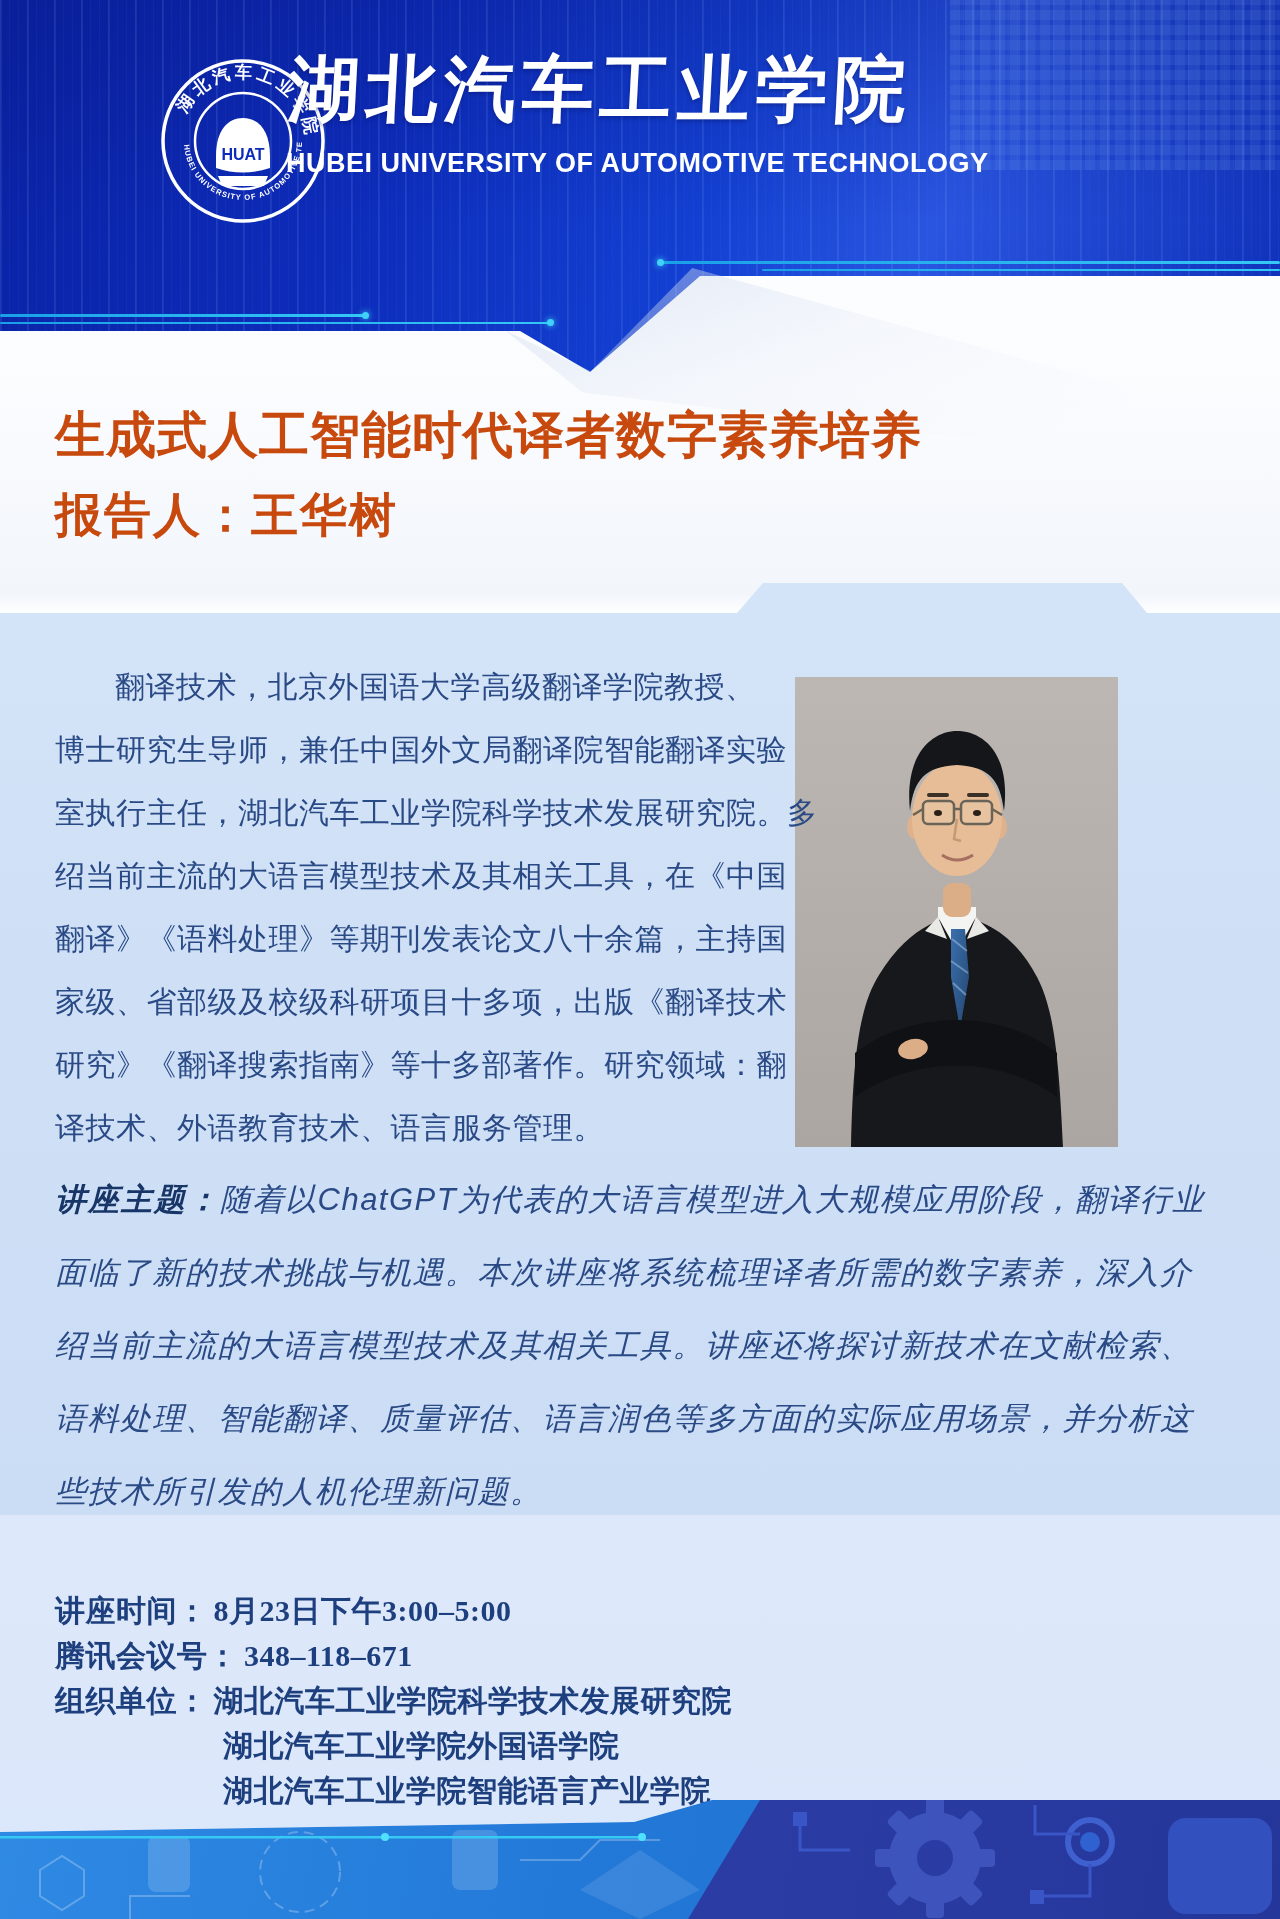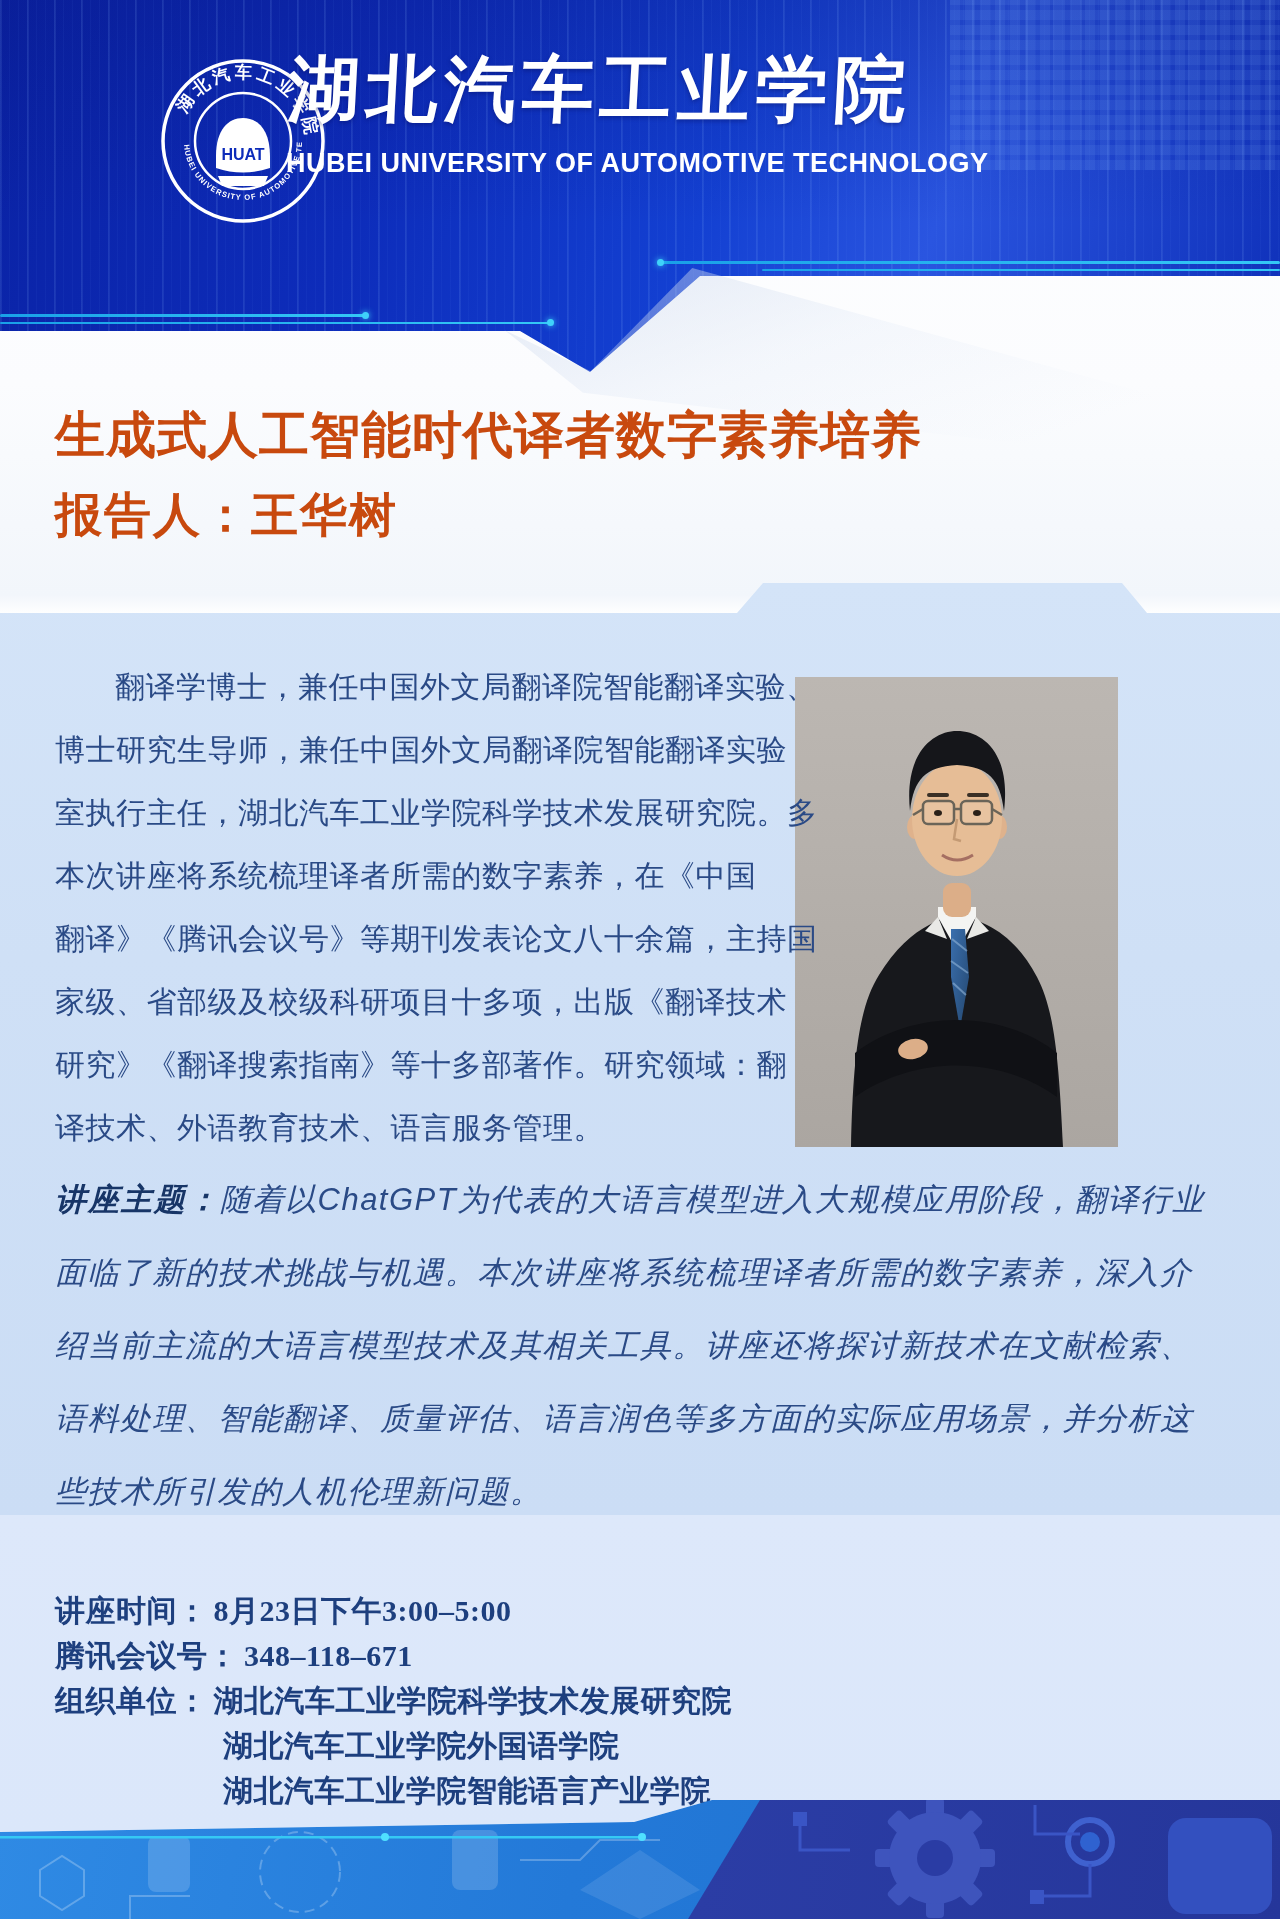--- a/index.html
+++ b/index.html
@@ -193,25 +193,25 @@
       <line x1="128" y1="132" x2="118" y2="138"></line>
       <line x1="197" y1="132" x2="207" y2="138"></line>
     </g>
     <ellipse cx="143" cy="136" rx="4" ry="3" fill="#2a2018"></ellipse>
     <ellipse cx="182" cy="136" rx="4" ry="3" fill="#2a2018"></ellipse>
     <path d="M162,142 L159,162 L166,164" stroke="#c49a74" stroke-width="2.5" fill="none"></path>
     <path d="M147,178 Q162,188 178,178" stroke="#a56f62" stroke-width="3" fill="none"></path>
   </svg>
 
   <div class="bio-text">
-      <div class="line">翻译学博士，兼任中国外文局翻译院智能翻译实验、</div>
+      <div class="line">翻译技术，北京外国语大学高级翻译学院教授、</div>
       <div class="line">博士研究生导师，兼任中国外文局翻译院智能翻译实验</div>
       <div class="line">室执行主任，湖北汽车工业学院科学技术发展研究院。多</div>
-      <div class="line">本次讲座将系统梳理译者所需的数字素养，在《中国</div>
-      <div class="line">翻译》《腾讯会议号》等期刊发表论文八十余篇，主持国</div>
+      <div class="line">绍当前主流的大语言模型技术及其相关工具，在《中国</div>
+      <div class="line">翻译》《语料处理》等期刊发表论文八十余篇，主持国</div>
       <div class="line">家级、省部级及校级科研项目十多项，出版《翻译技术</div>
       <div class="line">研究》《翻译搜索指南》等十多部著作。研究领域：翻</div>
       <div class="line">译技术、外语教育技术、语言服务管理。</div>
     </div>
 
   <div class="topic-text">
     <div class="line"><b>讲座主题：</b><span>随着以ChatGPT为代表的大语言模型进入大规模应用阶段，翻译行业</span></div>
     <div>
         <div class="line">面临了新的技术挑战与机遇。本次讲座将系统梳理译者所需的数字素养，深入介</div>
         <div class="line">绍当前主流的大语言模型技术及其相关工具。讲座还将探讨新技术在文献检索、</div>

